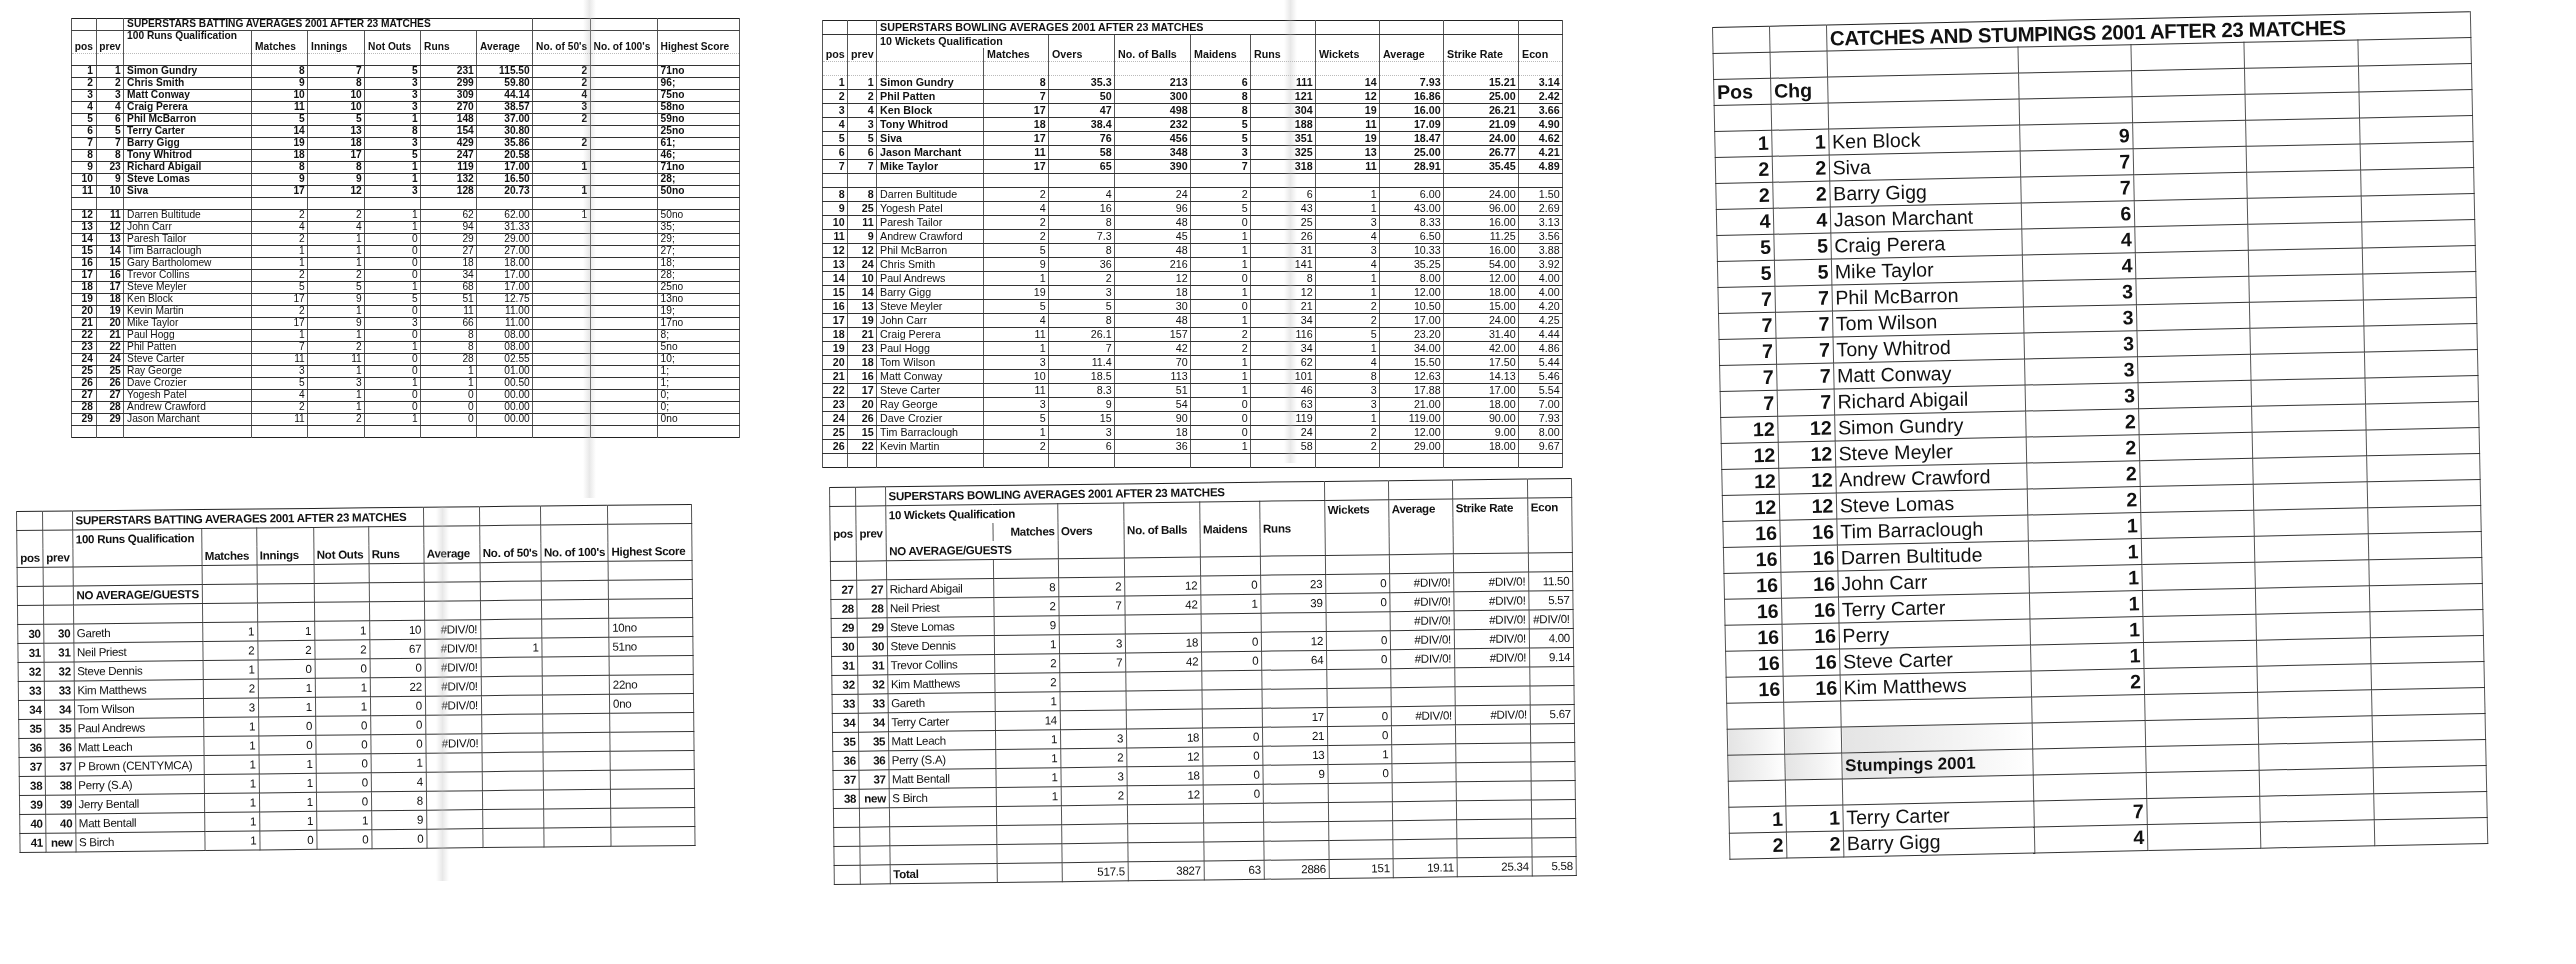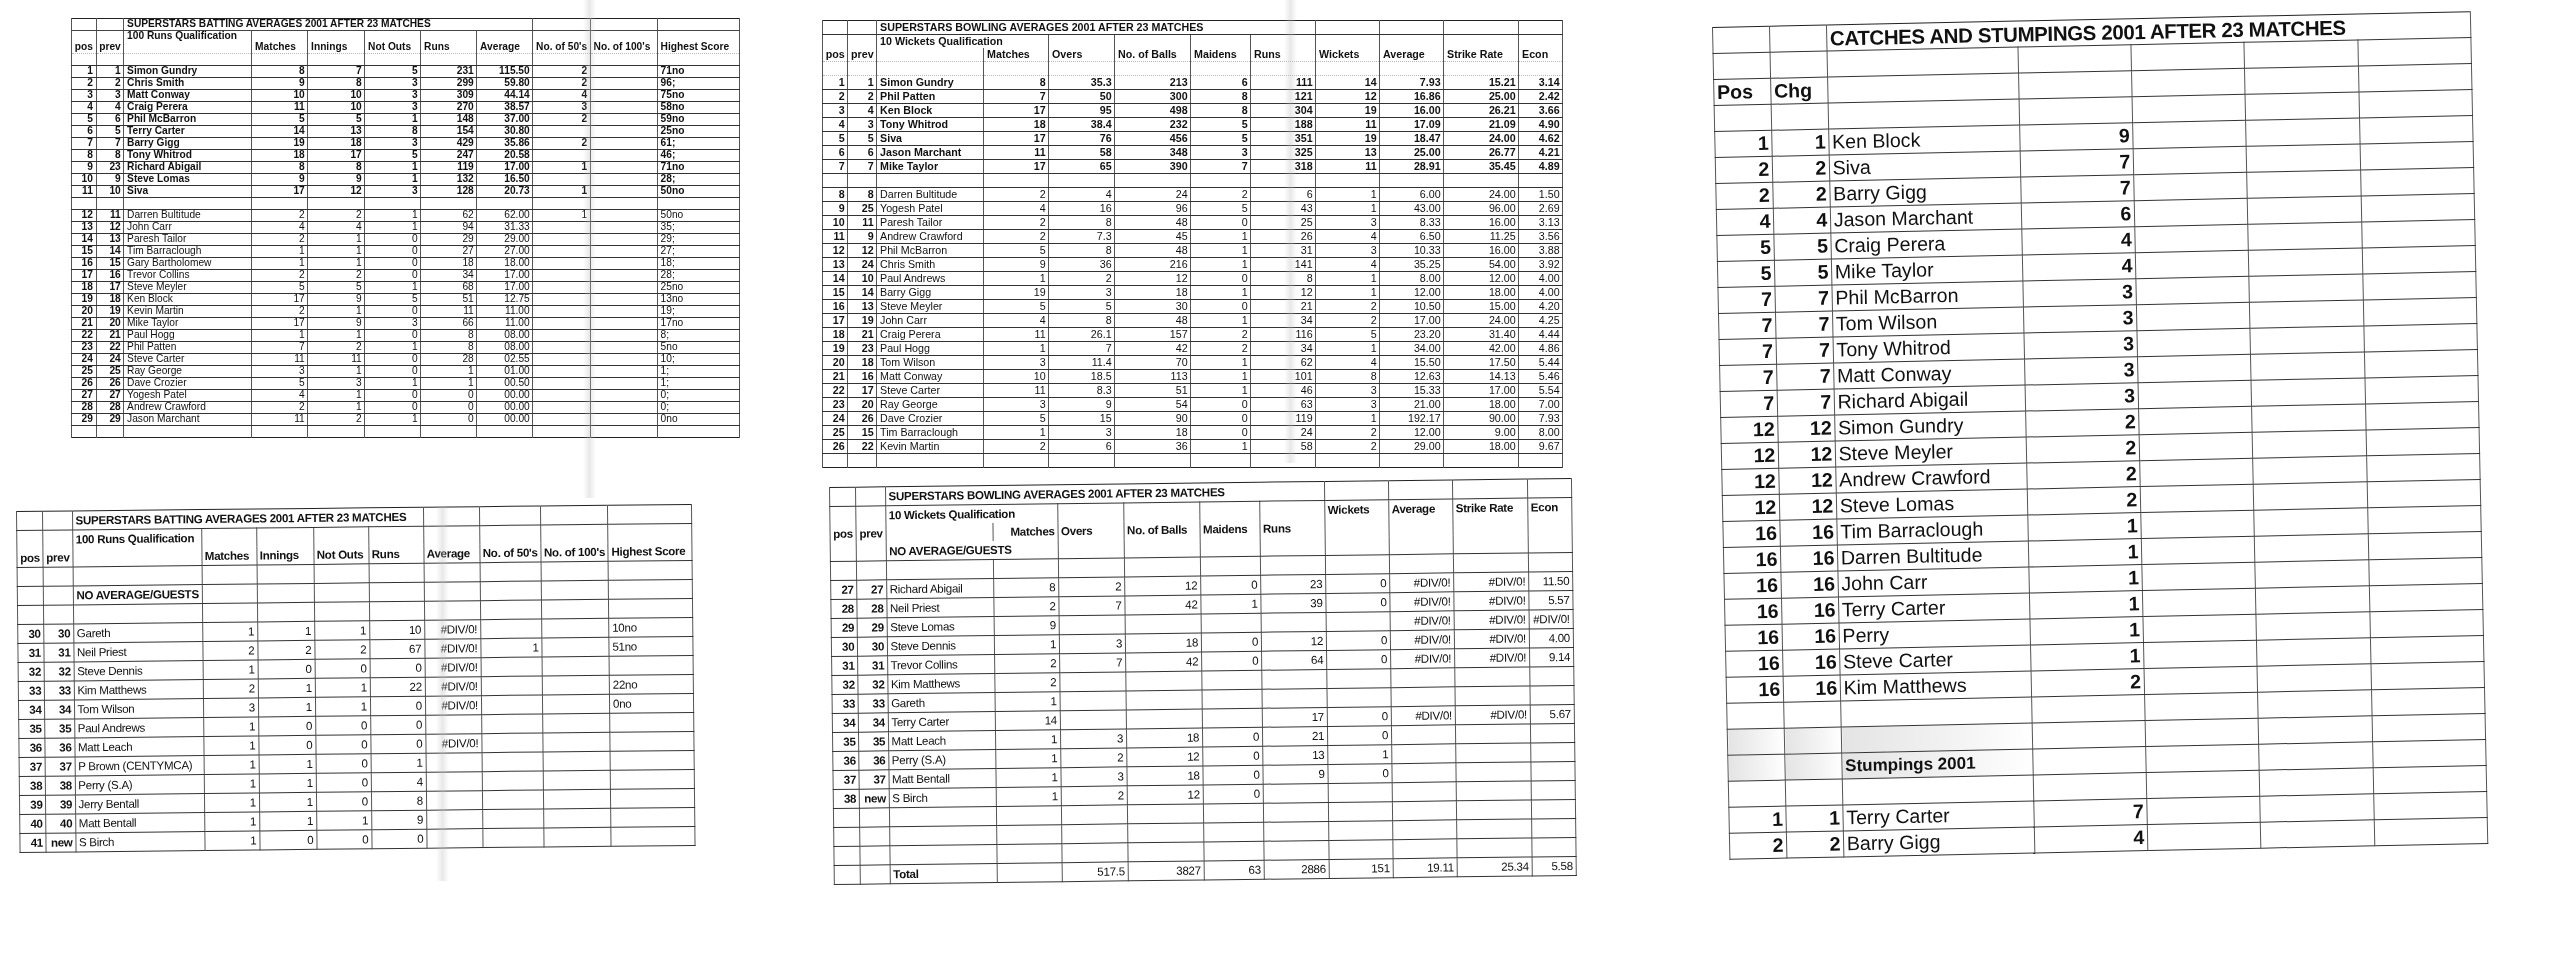--- a/index.html
+++ b/index.html
@@ -861,21 +861,21 @@
           <td class="num b">12</td>
           <td class="num b">16.86</td>
           <td class="num b">25.00</td>
           <td class="num b">2.42</td>
         </tr>
         <tr class="rule">
           <td class="num b">3</td>
           <td class="num b">4</td>
           <td class="b">Ken Block</td>
           <td class="num b">17</td>
-          <td class="num b">95</td>
+          <td class="num b">47</td>
           <td class="num b">498</td>
           <td class="num b">8</td>
           <td class="num b">304</td>
           <td class="num b">19</td>
           <td class="num b">16.00</td>
           <td class="num b">26.21</td>
           <td class="num b">3.66</td>
         </tr>
         <tr class="rule">
           <td class="num b">4</td>
@@ -1150,21 +1150,21 @@
         <tr class="rule">
           <td class="num b">22</td>
           <td class="num b">17</td>
           <td>Steve Carter</td>
           <td class="num">11</td>
           <td class="num">8.3</td>
           <td class="num">51</td>
           <td class="num">1</td>
           <td class="num">46</td>
           <td class="num">3</td>
-          <td class="num">15.33</td>
+          <td class="num">17.88</td>
           <td class="num">17.00</td>
           <td class="num">5.54</td>
         </tr>
         <tr class="rule">
           <td class="num b">23</td>
           <td class="num b">20</td>
           <td>Ray George</td>
           <td class="num">3</td>
           <td class="num">9</td>
           <td class="num">54</td>
@@ -1178,21 +1178,21 @@
         <tr class="rule">
           <td class="num b">24</td>
           <td class="num b">26</td>
           <td>Dave Crozier</td>
           <td class="num">5</td>
           <td class="num">15</td>
           <td class="num">90</td>
           <td class="num">0</td>
           <td class="num">119</td>
           <td class="num">1</td>
-          <td class="num">192.17</td>
+          <td class="num">119.00</td>
           <td class="num">90.00</td>
           <td class="num">7.93</td>
         </tr>
         <tr class="rule">
           <td class="num b">25</td>
           <td class="num b">15</td>
           <td>Tim Barraclough</td>
           <td class="num">1</td>
           <td class="num">3</td>
           <td class="num">18</td>

